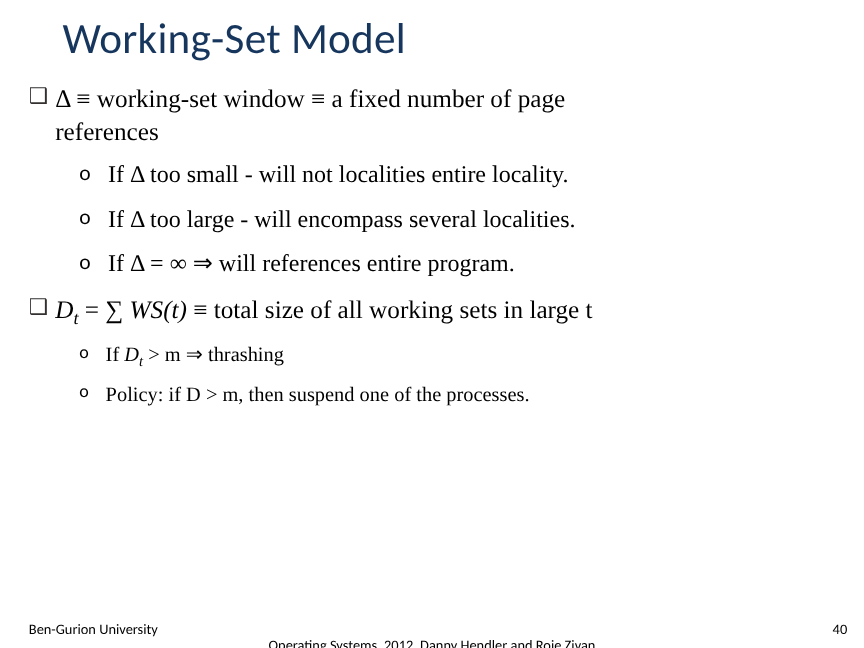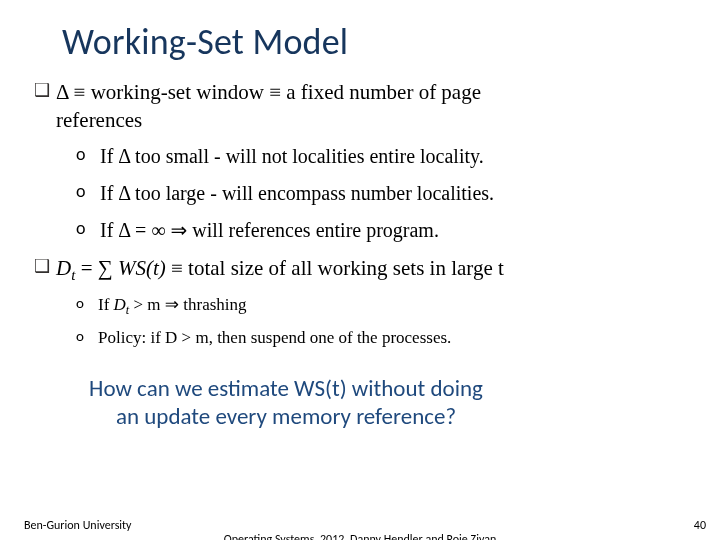--- a/index.html
+++ b/index.html
@@ -1,17 +1,17 @@
 <!DOCTYPE html>
 <html><head>
 <meta charset="utf-8">
 <style>
   * { margin: 0; padding: 0; box-sizing: border-box; }
   html, body { width: 720px; height: 540px; font-family: Calibri, Arial, sans-serif; background: #fff; color: #000; }
-  .slide { width: 572px; height: 540px; position: relative; padding: 10px; }
+  .slide { width: 572px; height: 540px; position: relative; padding: 0; }
   .title { font-size: 36px; color: #17365d; font-weight: 400; padding: 10px 0 8px 52px; letter-spacing: 0.2px; }
   .content { padding: 6px 24px 0 24px; }
   .l1 { display: flex; align-items: flex-start; font-size: 21px; line-height: 1.35; margin-bottom: 8px; }
   .l2 { display: flex; align-items: flex-start; font-size: 20px; line-height: 1.35; margin: 2px 0 10px 42px; }
   .l3 { display: flex; align-items: flex-start; font-size: 17px; line-height: 1.4; margin: 0 0 6px 42px; }
   .b1 { width: 22px; flex: 0 0 22px; font-size: 18px; line-height: 1.4; color: #33302f; }
   .b2 { width: 24px; flex: 0 0 24px; font-size: 18px; line-height: 1.3; color: #000; }
   .b3 { width: 22px; flex: 0 0 22px; font-size: 15px; line-height: 1.4; color: #000; }
   .txt { flex: 1; font-family: Liberation Serif, serif; }
   .ital { font-style: italic; }
@@ -35,21 +35,21 @@
       <span class="b1 sq">❑</span>
       <span class="txt">Δ ≡ working-set window ≡ a fixed number of page references</span>
     </div>
 
     <div class="l2">
       <span class="b2">o</span>
       <span class="txt">If Δ too small - will not localities entire locality.</span>
     </div>
     <div class="l2">
       <span class="b2">o</span>
-      <span class="txt">If Δ too large - will encompass number localities.</span>
+      <span class="txt">If Δ too large - will encompass several localities.</span>
     </div>
     <div class="l2">
       <span class="b2">o</span>
       <span class="txt">If Δ = ∞ ⇒ will references entire program.</span>
     </div>
 
     <div class="l1">
       <span class="b1 sq">❑</span>
       <span class="txt">
         <span class="ital">D</span><span class="sub">t</span><span> = ∑ </span><span class="ital">WS(t)</span><span> ≡ total size of all working sets in large t</span>
@@ -60,21 +60,20 @@
       <span class="b3">o</span>
       <span class="txt">
         <span>If </span><span class="ital">D</span><span class="sub">t</span><span> &gt; m ⇒ thrashing</span>
       </span>
     </div>
     <div class="l3">
       <span class="b3">o</span>
       <span class="txt">Policy: if D &gt; m, then suspend one of the processes.</span>
     </div>
 
-    <div class="question">How can we estimate WS(t) without doing an update every memory reference?</div>
   </div>
 
   <div class="footer">
     <span class="f-left">Ben-Gurion University</span>
     <span class="f-center">Operating Systems, 2012, Danny Hendler and Roie Zivan</span>
     <span class="f-right">40</span>
   </div>
 
 </div>
 

